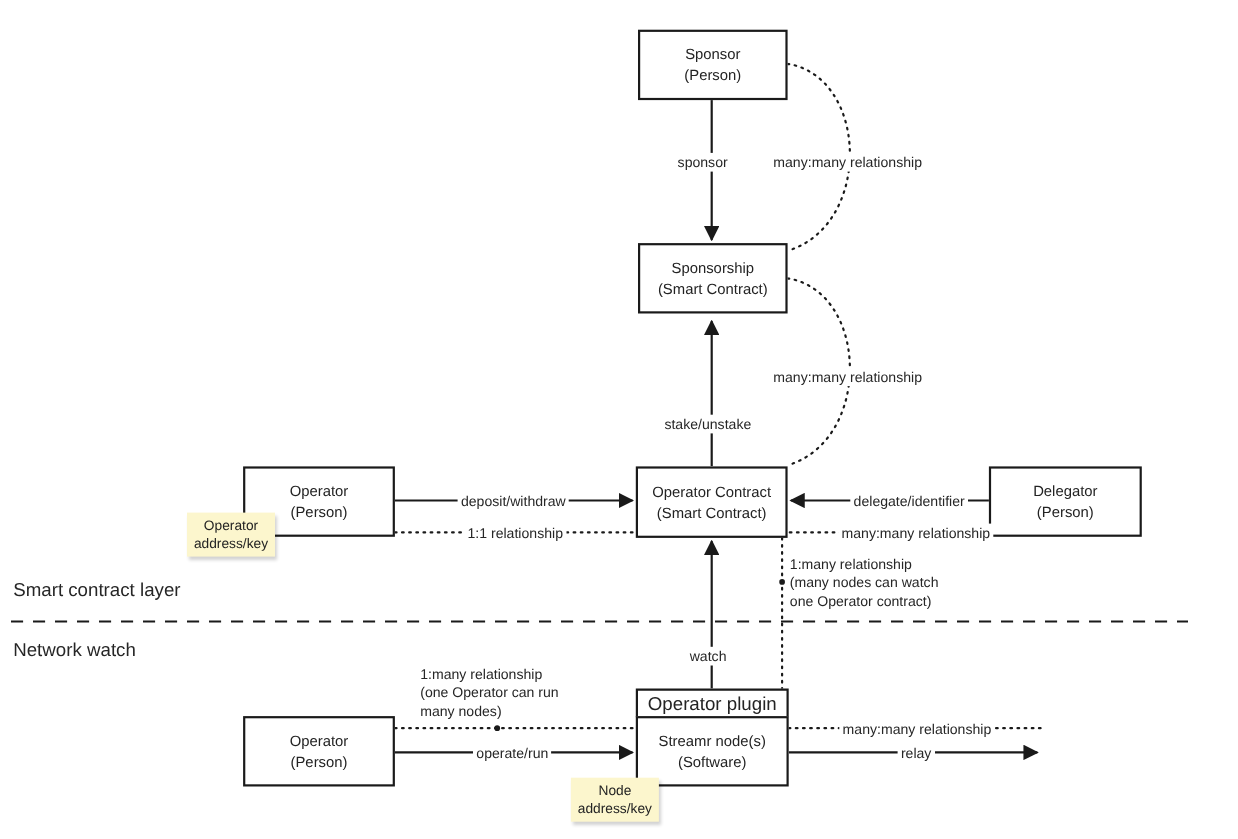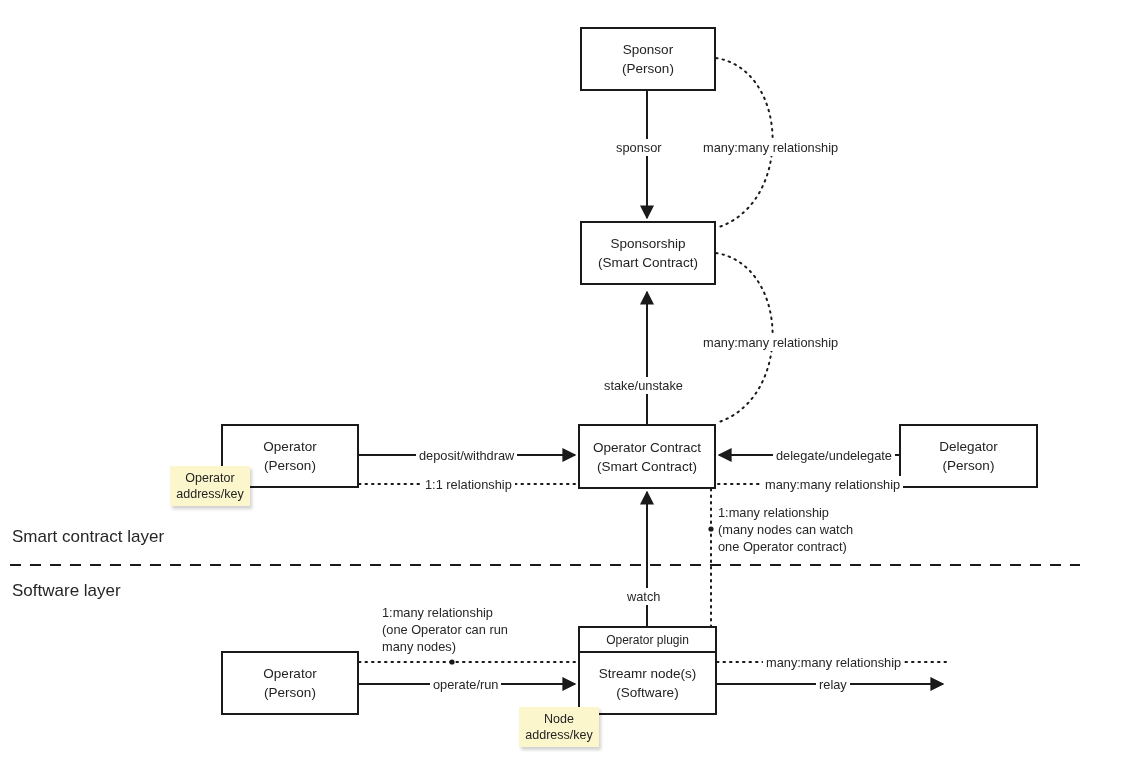--- a/index.html
+++ b/index.html
@@ -47,21 +47,21 @@
 
   .plugin-box {
     position: absolute;
     box-sizing: border-box;
     border: 2px solid #1a1a1a;
     border-bottom: 1px solid #1a1a1a;
     background: #ffffff;
     display: flex;
     align-items: center;
     justify-content: center;
-    font-size: 12px;
+    font-size: 17px;
     color: #232323;
     white-space: nowrap;
   }
 
   .sticky {
     position: absolute;
     box-sizing: border-box;
     background: #fcf6cd;
     color: #232323;
     font-size: 12.5px;
@@ -210,39 +210,39 @@
 
   <div class="edge-label" style="left:416px; top:447px;">
     <span>deposit/withdraw</span>
   </div>
 
   <div class="edge-label" style="left:422px; top:476px;">
     <span>1:1 relationship</span>
   </div>
 
   <div class="edge-label" style="left:773px; top:447px;">
-    <span>delegate/undelegate</span>
+    <span>delegate/identifier</span>
   </div>
 
   <div class="edge-label" style="left:762px; top:476px;">
     <span>many:many relationship</span>
   </div>
 
   <div class="edge-label multiline" style="left:716px; top:504px; width:150px;">
     <div>1:many relationship</div>
     <div>(many nodes can watch</div>
     <div>one Operator contract)</div>
   </div>
 
   <div class="layer-label" style="left:12px; top:527px;">
     <span>Smart contract layer</span>
   </div>
 
   <div class="layer-label" style="left:12px; top:581px;">
-    <span>Software layer</span>
+    <span>Network watch</span>
   </div>
 
   <div class="edge-label" style="left:624px; top:588px;">
     <span>watch</span>
   </div>
 
   <div class="edge-label multiline" style="left:380px; top:604px; width:160px;">
     <div>1:many relationship</div>
     <div>(one Operator can run</div>
     <div>many nodes)</div>

